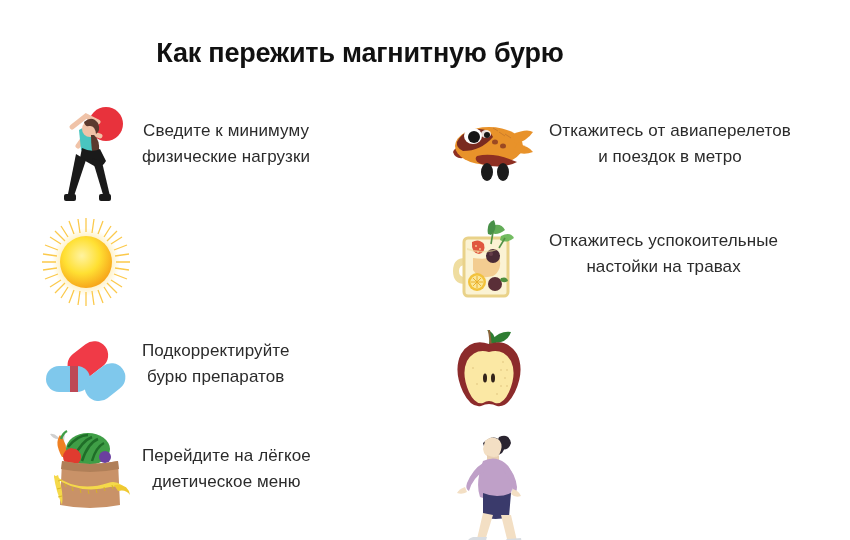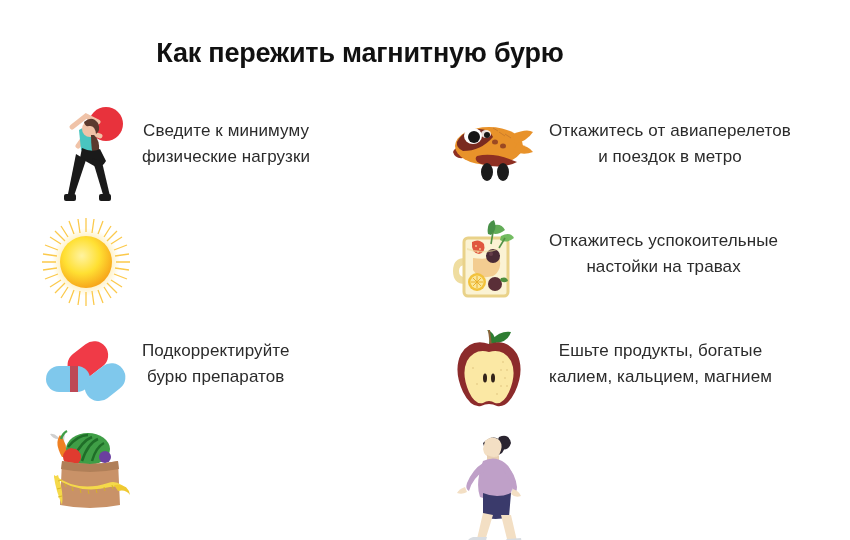--- a/index.html
+++ b/index.html
@@ -223,22 +223,20 @@
               <circle cx="62" cy="56" r="1"></circle>
             <circle cx="58" cy="64" r="1"></circle>
               <circle cx="54" cy="72" r="1"></circle>
               <circle cx="64" cy="64" r="1"></circle>
             <circle cx="58" cy="48" r="1"></circle>
               <circle cx="30" cy="46" r="1"></circle>
               <circle cx="34" cy="62" r="1"></circle>
           </g>
         </svg>
       </div>
-      <div class="tip-text">Ешьте продукты, богатые
-калием, кальцием, магнием</div>
     </div>
 
     <div class="tip col1">
       <div class="icon-box">
         <svg class="icon-svg" width="96" height="104" viewBox="0 0 96 104">
           <path d="M18 16 q1 -8 5 -10 q-1 7 -1 11z" fill="#cfcfcf"></path>
           <path d="M16 10 q-4 -4 -8 -3 q3 5 8 5z" fill="#cfcfcf"></path>
           <path d="M20 30 q-8 -14 -2 -22 q8 8 6 22z" fill="#ef8022"></path>
           <path d="M19 12 q2 -6 6 -8" stroke="#3f9e46" stroke-width="2.5" fill="none"></path>
           <ellipse cx="46" cy="22" rx="22" ry="16" fill="#3f9e46"></ellipse>
@@ -250,20 +248,22 @@
           <path d="M20 34 q28 6 56 0 l1 8 q-29 6 -58 0z" fill="#b07f58"></path>
           <path d="M12 50 q24 18 56 10 q14 -2 18 6 q-8 -14 -20 -10 q-30 10 -54 -8z" fill="#f5d94a"></path>
           <path d="M16 48 q6 18 4 30 q-6 -14 -8 -28z" fill="#f5d94a"></path>
           <path d="M72 58 q14 -2 16 10 q-4 -6 -12 -4z" fill="#efc931"></path>
           <g stroke="#d6b520" stroke-width="1" opacity="0.9">
             <path d="M22 56 l2 4 M30 60 l1 4 M38 62 l1 4 M46 63 l1 4 M54 62 l1 4 M62 60 l1 4 M70 58 l1 4
                      M16 54 l4 -1 M15 62 l4 -1 M16 70 l4 -1"></path>
           </g>
         </svg>
       </div>
+      <div class="tip-text">Перейдите на лёгкое
+диетическое меню</div>
     </div>
 
     <div class="tip col2">
       <div class="icon-box">
         <svg class="icon-svg" width="96" height="116" viewBox="0 0 96 116">
           <path d="M40 16 q10 -10 18 -2 q6 6 1 12 q-8 6 -16 0z" fill="#2a2430"></path>
           <path d="M56 10 q10 -4 12 6 q-2 8 -10 6 q-6 -4 -2 -12z" fill="#2a2430"></path>
           <path d="M42 14 q6 -6 13 -2 q5 4 3 11 q-2 8 -9 8 q-8 -1 -9 -9z" fill="#f3dfc4"></path>
           <path d="M44 28 q8 4 12 0 l0 8 q-7 3 -12 0z" fill="#e8cfb2"></path>
           <path d="M40 34 q12 -6 22 2 q8 6 8 20 q-1 12 -5 14 q-14 6 -28 0 q-5 -14 3 -36z" fill="#bfa0c8"></path>

